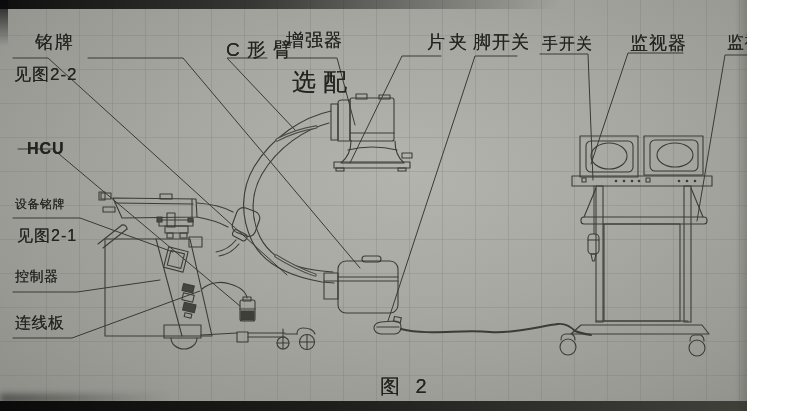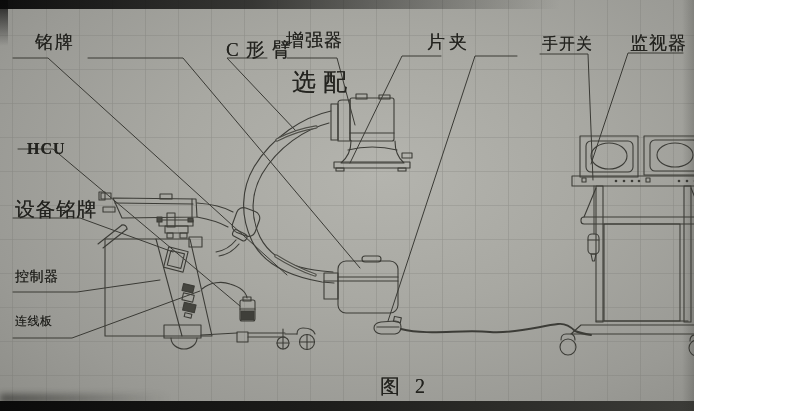--- a/index.html
+++ b/index.html
@@ -1,19 +1,19 @@
 <!DOCTYPE html>
 <html><head>
 <meta charset="utf-8">
 <style>
   html,body{margin:0;padding:0;}
   .stage{
-    position:relative;width:694px;height:411px;overflow:hidden;
+    position:relative;width:747px;height:411px;overflow:hidden;
     background:radial-gradient(ellipse at 55% 42%, #b4b4ae 0%, #a8a8a2 40%, #9a9a95 75%, #8d8d88 100%);
-    font-family:Liberation Serif, serif;
+    font-family:Liberation Sans, sans-serif;
   }
   .grid{
     position:absolute;inset:0;opacity:.42;pointer-events:none;
     background-image:
       repeating-linear-gradient(to right, rgba(110,110,105,0) 0 32px, rgba(110,110,105,.55) 32px 33px),
       repeating-linear-gradient(to bottom, rgba(110,110,105,0) 0 33px, rgba(110,110,105,.5) 33px 34px);
     background-position:14px 2px;
   }
   .top-band{position:absolute;left:0;top:0;width:560px;height:9px;
     background:linear-gradient(to right, rgba(8,8,8,.95), rgba(28,28,26,.8) 45%, rgba(70,70,64,0) 100%);}
@@ -216,31 +216,34 @@
       <g>
         <path d="M594 186 V234" stroke-width="1"></path>
         <rect x="588" y="234" width="11" height="20" rx="4"></rect>
         <path d="M588 240 H599"></path>
         <path d="M591 254 L596 254 L594.5 261 L592.5 261 Z"></path>
       </g>
     </g>
   </svg>
 
   <div class="lbl" style="left:35px;top:30px;font-size:18px;letter-spacing:2px">铭牌</div>
+  <div class="lbl" style="left:14px;top:63px;font-size:17px;letter-spacing:1px">见图2-2</div>
   <div class="lbl" style="left:286px;top:28px;font-size:18px;letter-spacing:1px">增强器</div>
   <div class="lbl" style="left:226px;top:37px;font-size:19px;letter-spacing:7px">C形臂</div>
   <div class="lbl" style="left:292px;top:66px;font-size:24px;letter-spacing:7px">选配</div>
   <div class="lbl" style="left:427px;top:30px;font-size:18px;letter-spacing:4px">片夹</div>
+  <div class="lbl" style="left:473px;top:30px;font-size:18px;letter-spacing:1px">脚开关</div>
   <div class="lbl" style="left:542px;top:34px;font-size:16px;letter-spacing:1px">手开关</div>
   <div class="lbl" style="left:630px;top:31px;font-size:18px;letter-spacing:1px">监视器</div>
   <div class="lbl" style="left:727px;top:31px;font-size:17px;letter-spacing:0.5px">监视器架</div>
   <div class="lbl" style="left:27px;top:140px;font-size:16px;letter-spacing:1px;font-weight:600">HCU</div>
-  <div class="lbl" style="left:15px;top:196px;font-size:20px;letter-spacing:0.5px">设备铭牌</div>
+  <div class="lbl" style="left:15px;top:196px;font-size:12px;letter-spacing:0.5px">设备铭牌</div>
+  <div class="lbl" style="left:17px;top:226px;font-size:16px;letter-spacing:1px">见图2-1</div>
   <div class="lbl" style="left:15px;top:268px;font-size:14px;letter-spacing:0.5px">控制器</div>
-  <div class="lbl" style="left:15px;top:313px;font-size:12px;letter-spacing:0.5px">连线板</div>
+  <div class="lbl" style="left:15px;top:313px;font-size:16px;letter-spacing:0.5px">连线板</div>
 
   <div class="caption" style="left:380px;top:373px;font-size:20px;letter-spacing:5px">图 2</div>
 
   <div class="top-band"></div>
   <div class="corner-dark"></div>
   <div class="bottom-left-shadow"></div>
   <div class="bottom-band"></div>
   <div class="right-shade"></div>
 </div>
 

